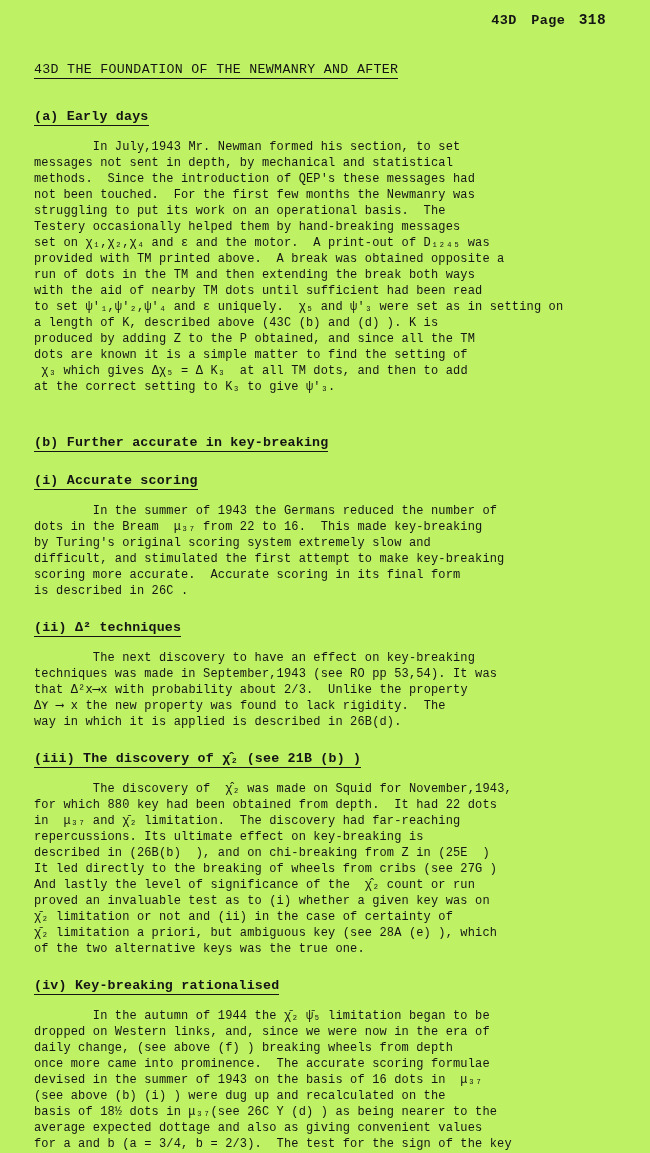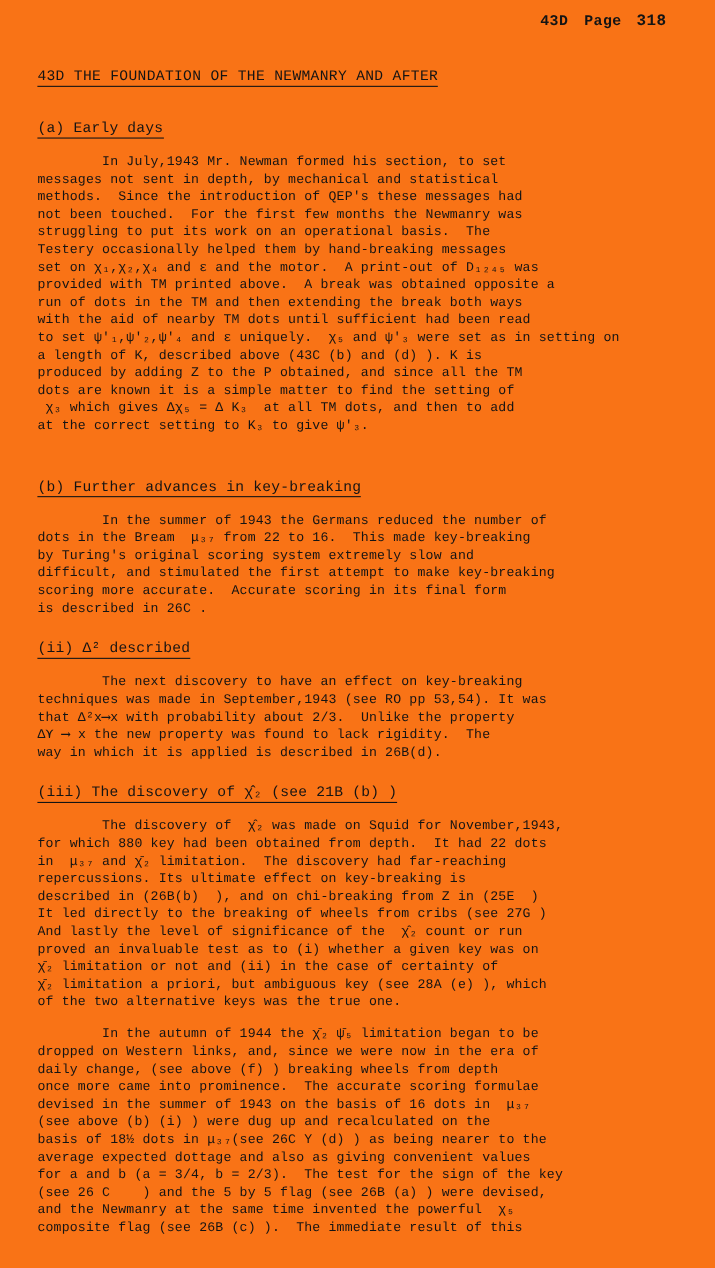--- a/index.html
+++ b/index.html
@@ -4,21 +4,21 @@
 <style>
   html, body {
     margin: 0;
     padding: 0;
     background: #ffffff;
   }
   .page {
     position: relative;
     width: 650px;
     height: 1153px;
-    background: #f97316;
+    background: #bef264;
     font-family: "Liberation Mono", "DejaVu Sans Mono", monospace;
     color: #141414;
     overflow: hidden;
   }
   .inner {
     position: absolute;
     left: 34px;
     top: 0;
     width: 590px;
   }
@@ -39,21 +39,21 @@
     font-size: 13.3px;
     font-weight: normal;
     letter-spacing: 0.3px;
     margin: 34px 0 0 0;
     display: inline-block;
     border-bottom: 1.4px solid #141414;
     padding-bottom: 1px;
   }
   .sub-head {
     font-size: 13.3px;
-    font-weight: normal;
+    font-weight: bold;
     letter-spacing: 0.2px;
     margin: 26px 0 0 0;
     display: inline-block;
     border-bottom: 1.3px solid #141414;
     padding-bottom: 1px;
   }
   .sub-head.tight { margin-top: 21px; }
   .para {
     font-size: 12px;
     line-height: 16.0px;
@@ -97,35 +97,38 @@
 to set ψ'₁,ψ'₂,ψ'₄ and ε uniquely.  χ₅ and ψ'₃ were set as in setting on
 a length of K, described above (43C (b) and (d) ). K is
 produced by adding Z to the P obtained, and since all the TM
 dots are known it is a simple matter to find the setting of
  χ₃ which gives Δχ₅ = Δ K₃  at all TM dots, and then to add
 at the correct setting to K₃ to give ψ'₃.</p>
     </div>
 
     <div class="blockwrap">
       <div style="margin-top:14px;">
-        <div class="sub-head">(b) Further advances in key-breaking</div>
+        <div class="sub-head">(b) Further accurate in key-breaking</div>
       </div>
 
       <div>
+        <div>
+          <div class="sub-head tight">(i)  Accurate scoring</div>
+        </div>
         <p class="para">        In the summer of 1943 the Germans reduced the number of
 dots in the Bream  μ₃₇ from 22 to 16.  This made key-breaking
 by Turing's original scoring system extremely slow and
 difficult, and stimulated the first attempt to make key-breaking
 scoring more accurate.  Accurate scoring in its final form
 is described in 26C .</p>
       </div>
 
       <div>
         <div>
-          <div class="sub-head tight">(ii)  Δ² described</div>
+          <div class="sub-head tight">(ii)  Δ² techniques</div>
         </div>
         <p class="para">        The next discovery to have an effect on key-breaking
 techniques was made in September,1943 (see RO pp 53,54). It was
 that Δ²x⟶x with probability about 2/3.  Unlike the property
 Δ⋎ ⟶ x the new property was found to lack rigidity.  The
 way in which it is applied is described in 26B(d).</p>
       </div>
 
       <div>
         <div>
@@ -138,20 +141,23 @@
 described in (26B(b)  ), and on chi-breaking from Z in (25E  )
 It led directly to the breaking of wheels from cribs (see 27G )
 And lastly the level of significance of the  χ̂₂ count or run
 proved an invaluable test as to (i) whether a given key was on
 χ̄₂ limitation or not and (ii) in the case of certainty of
 χ̄₂ limitation a priori, but ambiguous key (see 28A (e) ), which
 of the two alternative keys was the true one.</p>
       </div>
 
       <div>
+        <div>
+          <div class="sub-head tight">(iv) Key-breaking rationalised</div>
+        </div>
         <p class="para">        In the autumn of 1944 the χ̄₂ ψ̄₅ limitation began to be
 dropped on Western links, and, since we were now in the era of
 daily change, (see above (f) ) breaking wheels from depth
 once more came into prominence.  The accurate scoring formulae
 devised in the summer of 1943 on the basis of 16 dots in  μ₃₇
 (see above (b) (i) ) were dug up and recalculated on the
 basis of 18½ dots in μ₃₇(see 26C Y (d) ) as being nearer to the
 average expected dottage and also as giving convenient values
 for a and b (a = 3/4, b = 2/3).  The test for the sign of the key
 (see 26 C    ) and the 5 by 5 flag (see 26B (a) ) were devised,

